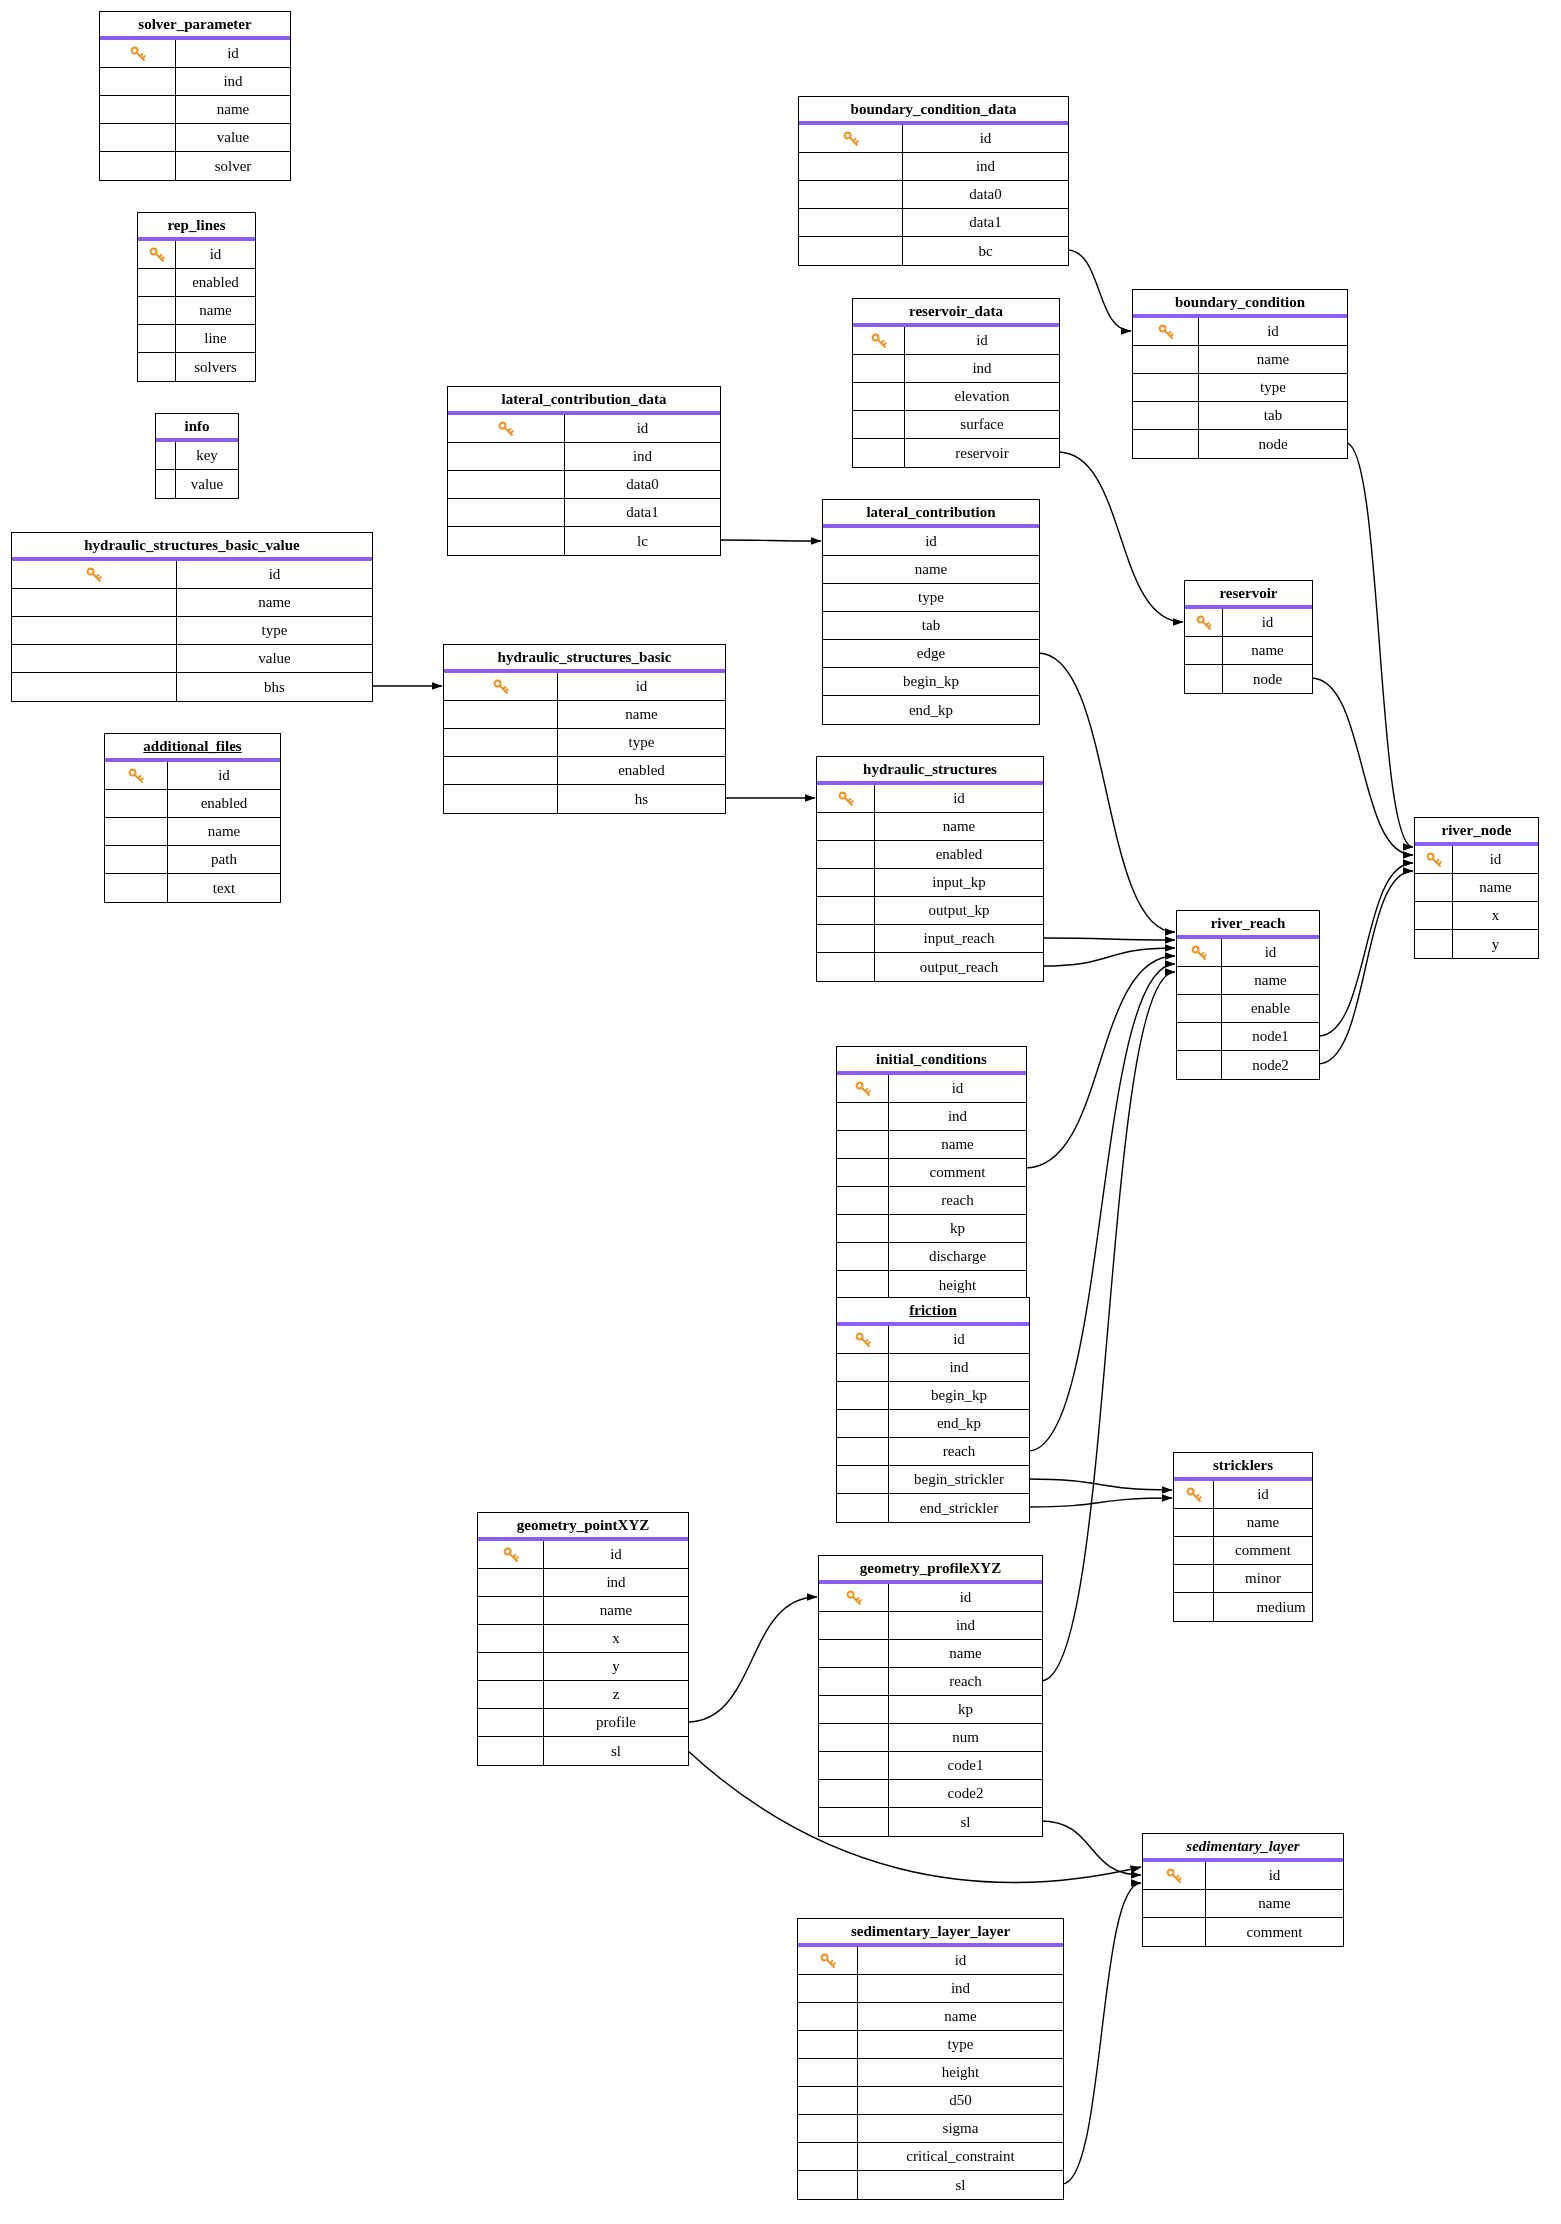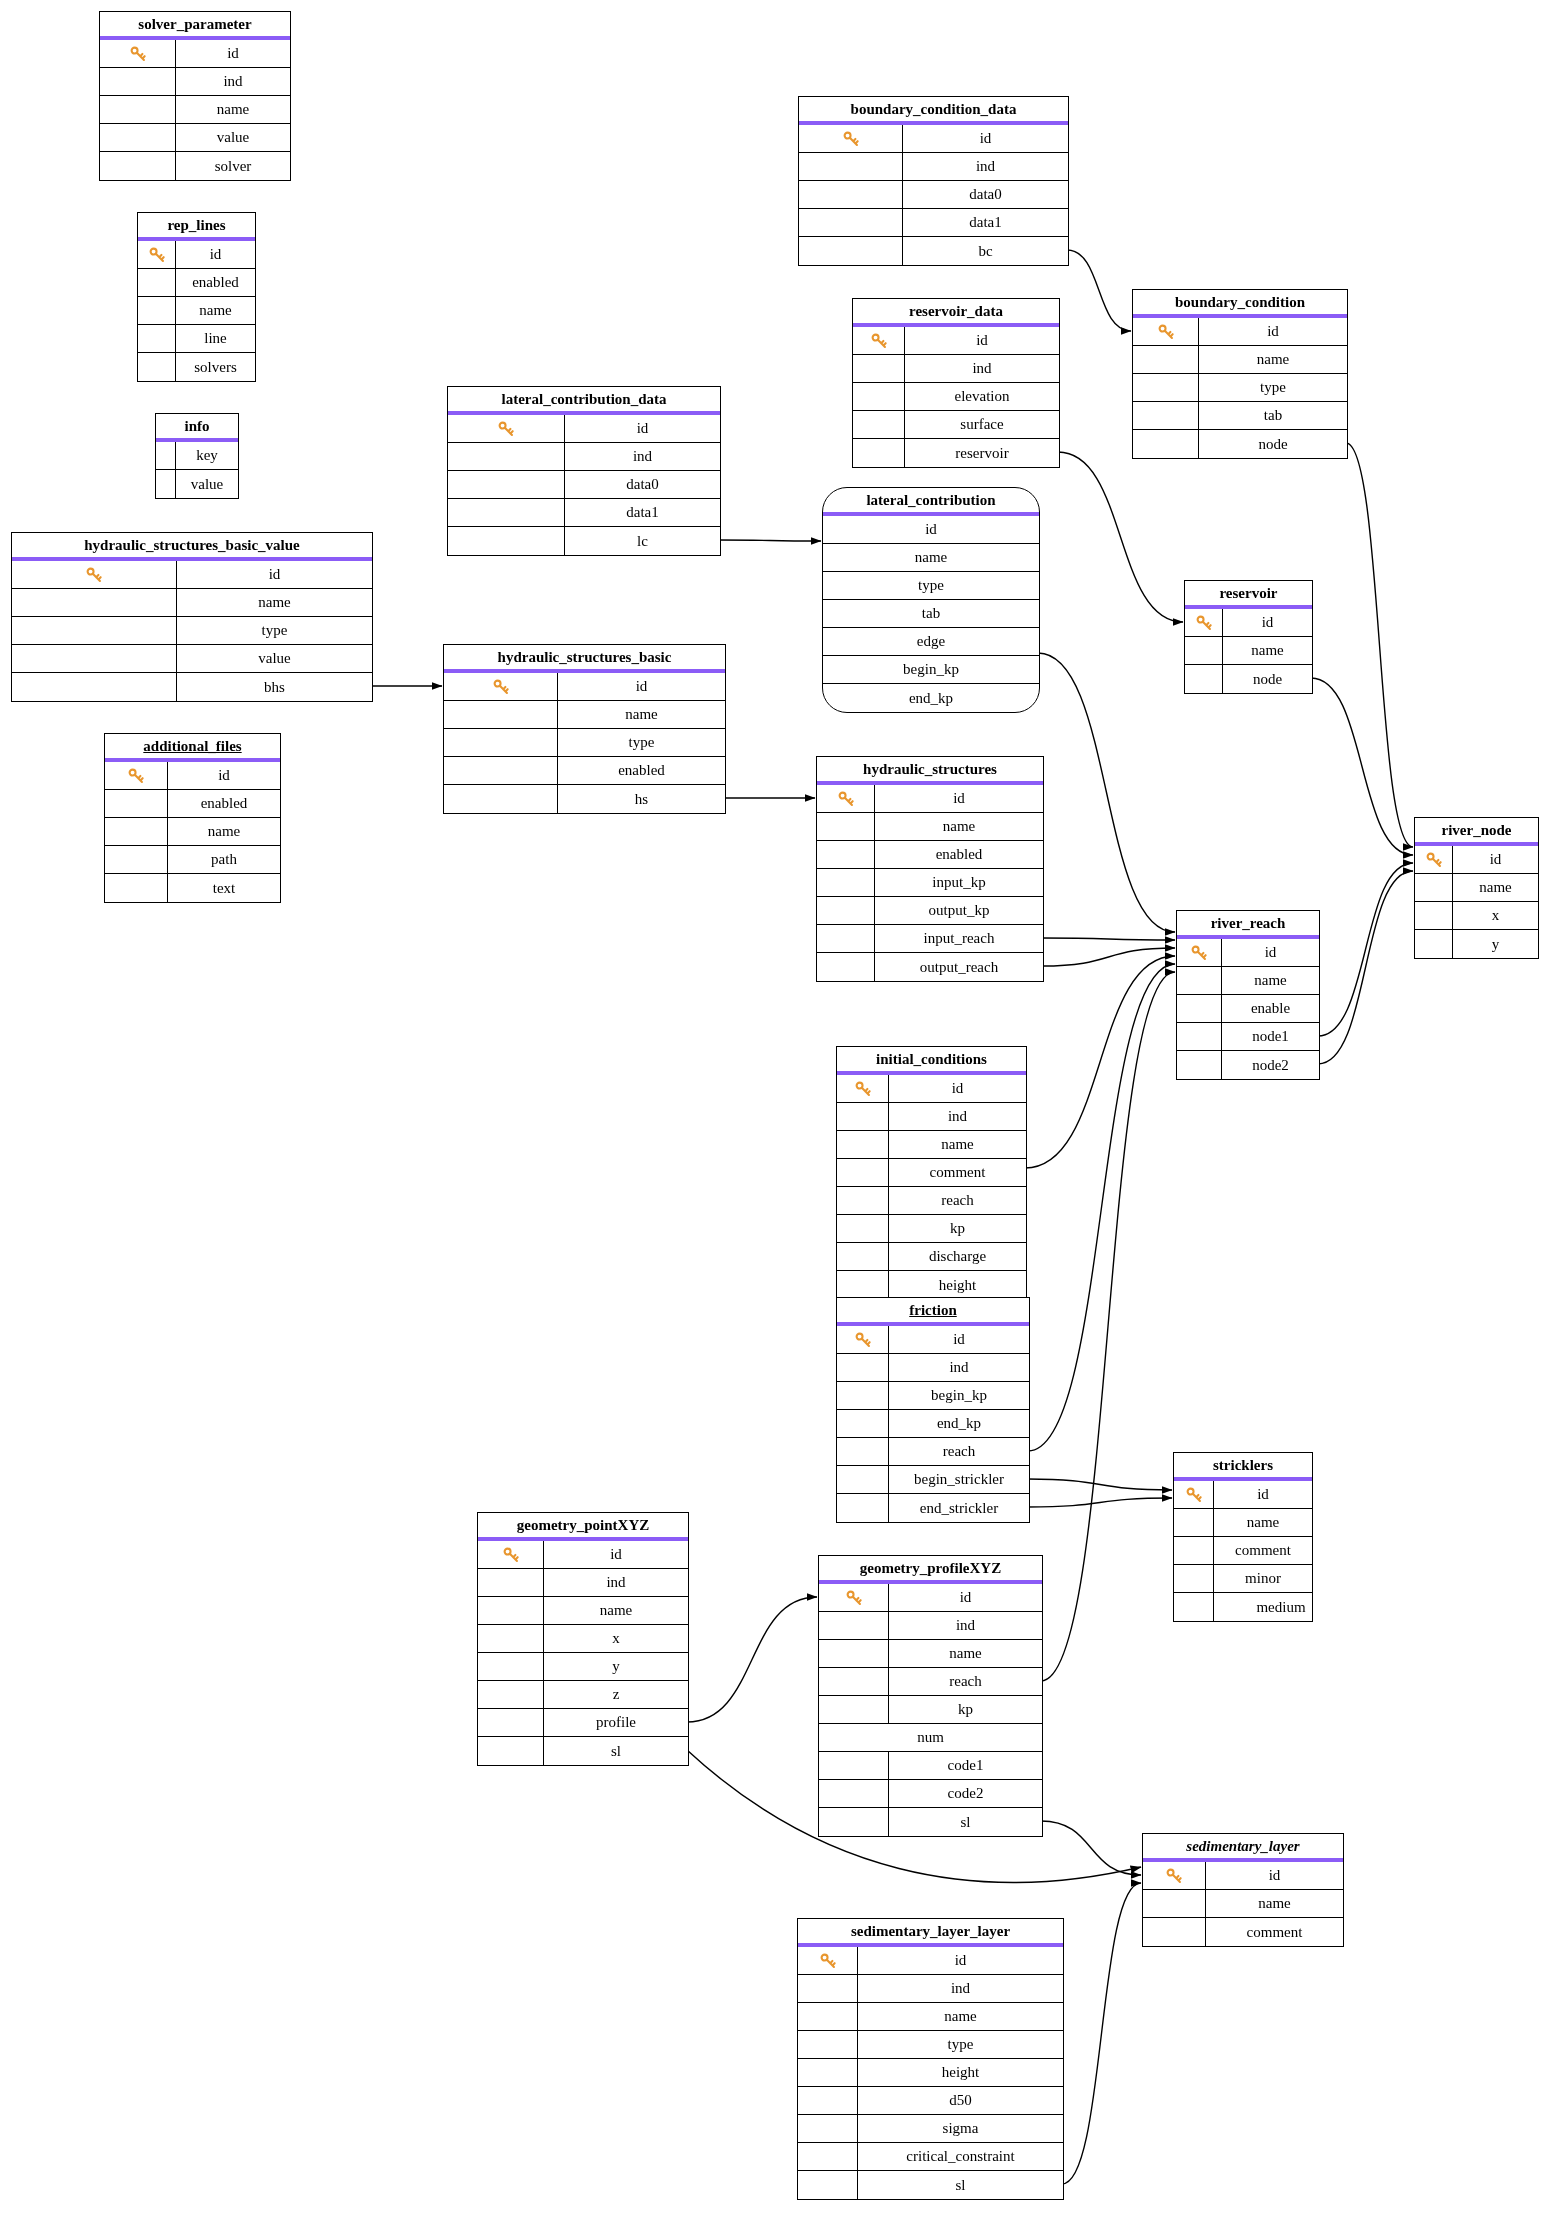--- a/index.html
+++ b/index.html
@@ -321,21 +321,21 @@
         </div>
         <div class="tbl-row" style="height: 28px;">
           <div class="cell-key" style="width: 52px;"></div>
           <div class="cell-name">surface</div>
         </div>
         <div class="tbl-row" style="height: 28px;">
           <div class="cell-key" style="width: 52px;"></div>
           <div class="cell-name">reservoir</div>
         </div>
       </div>
-      <div class="db-table" style="left: 822px; top: 487px; width: 216px; border-radius: 25px;">
+      <div class="db-table" style="left: 822px; top: 499px; width: 216px;">
         <div class="tbl-title" style="height: 28px;">lateral_contribution</div>
         <div class="tbl-row" style="height: 28px;">
           <div class="cell-name">id</div>
         </div>
         <div class="tbl-row" style="height: 28px;">
           <div class="cell-name">name</div>
         </div>
         <div class="tbl-row" style="height: 28px;">
           <div class="cell-name">type</div>
         </div>
@@ -524,21 +524,21 @@
           <div class="cell-name">name</div>
         </div>
         <div class="tbl-row" style="height: 28px;">
           <div class="cell-key" style="width: 70px;"></div>
           <div class="cell-name">reach</div>
         </div>
         <div class="tbl-row" style="height: 28px;">
           <div class="cell-key" style="width: 70px;"></div>
           <div class="cell-name">kp</div>
         </div>
-        <div class="tbl-row" style="height: 28px; flex-direction: column;">
+        <div class="tbl-row" style="height: 28px;">
           <div class="cell-key" style="width: 70px;"></div>
           <div class="cell-name">num</div>
         </div>
         <div class="tbl-row" style="height: 28px;">
           <div class="cell-key" style="width: 70px;"></div>
           <div class="cell-name">code1</div>
         </div>
         <div class="tbl-row" style="height: 28px;">
           <div class="cell-key" style="width: 70px;"></div>
           <div class="cell-name">code2</div>

